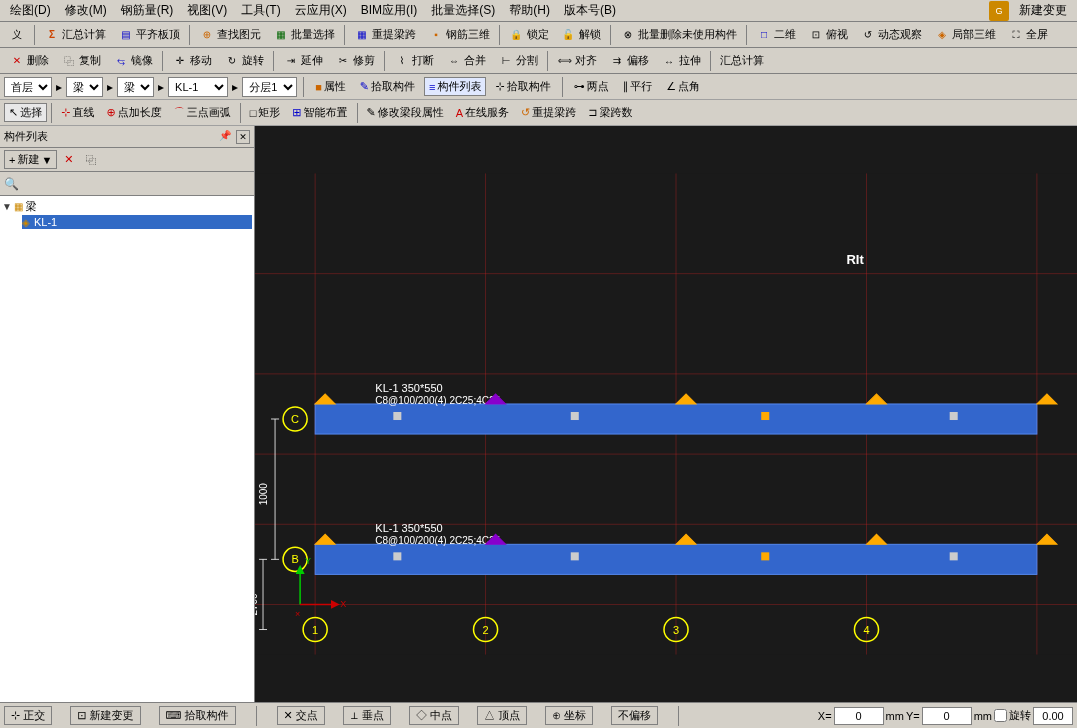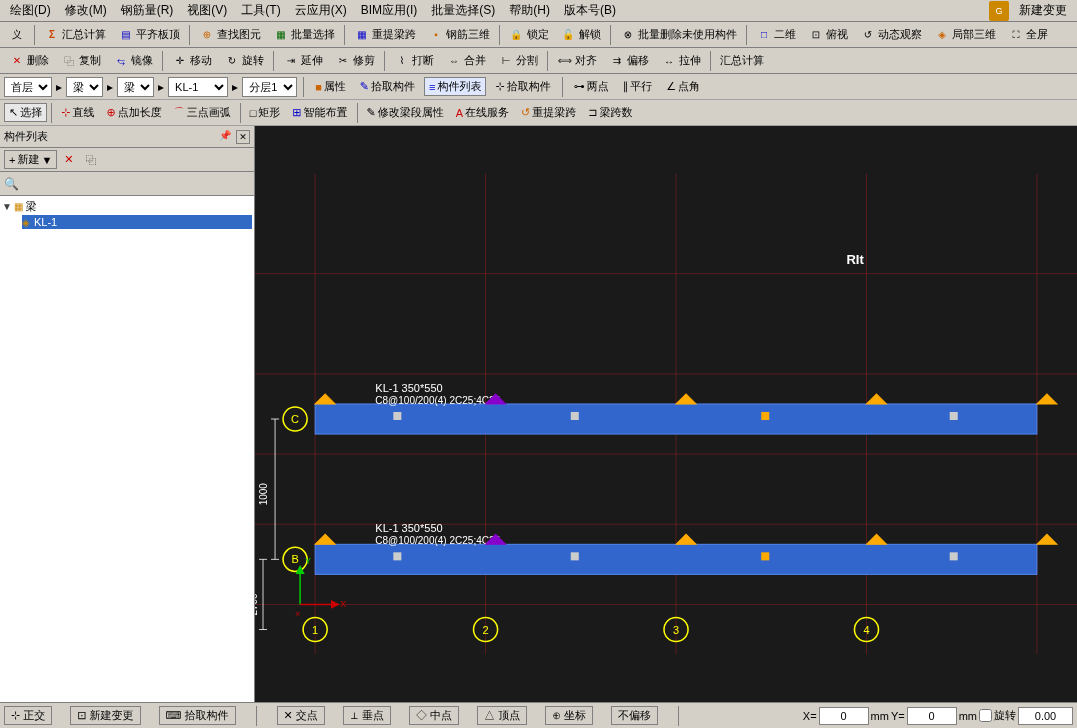--- a/index.html
+++ b/index.html
@@ -627,15 +627,15 @@
   <div class="toolbar-sep"></div>
   <div class="coord-box">
     <span>X=</span>
     <input type="text" class="coord-input" value="0" style="">
     <span>mm</span>
     <span>Y=</span>
     <input type="text" class="coord-input" value="0" style="">
     <span>mm</span>
     <input type="checkbox" style="">
     <span>旋转</span>
-    <input type="text" class="coord-input" style="width: 55px;" value="0.00">
+    <input type="text" class="coord-input" style="width: 40px;" value="0.00">
   </div>
 </div>
 
 </body></html>

